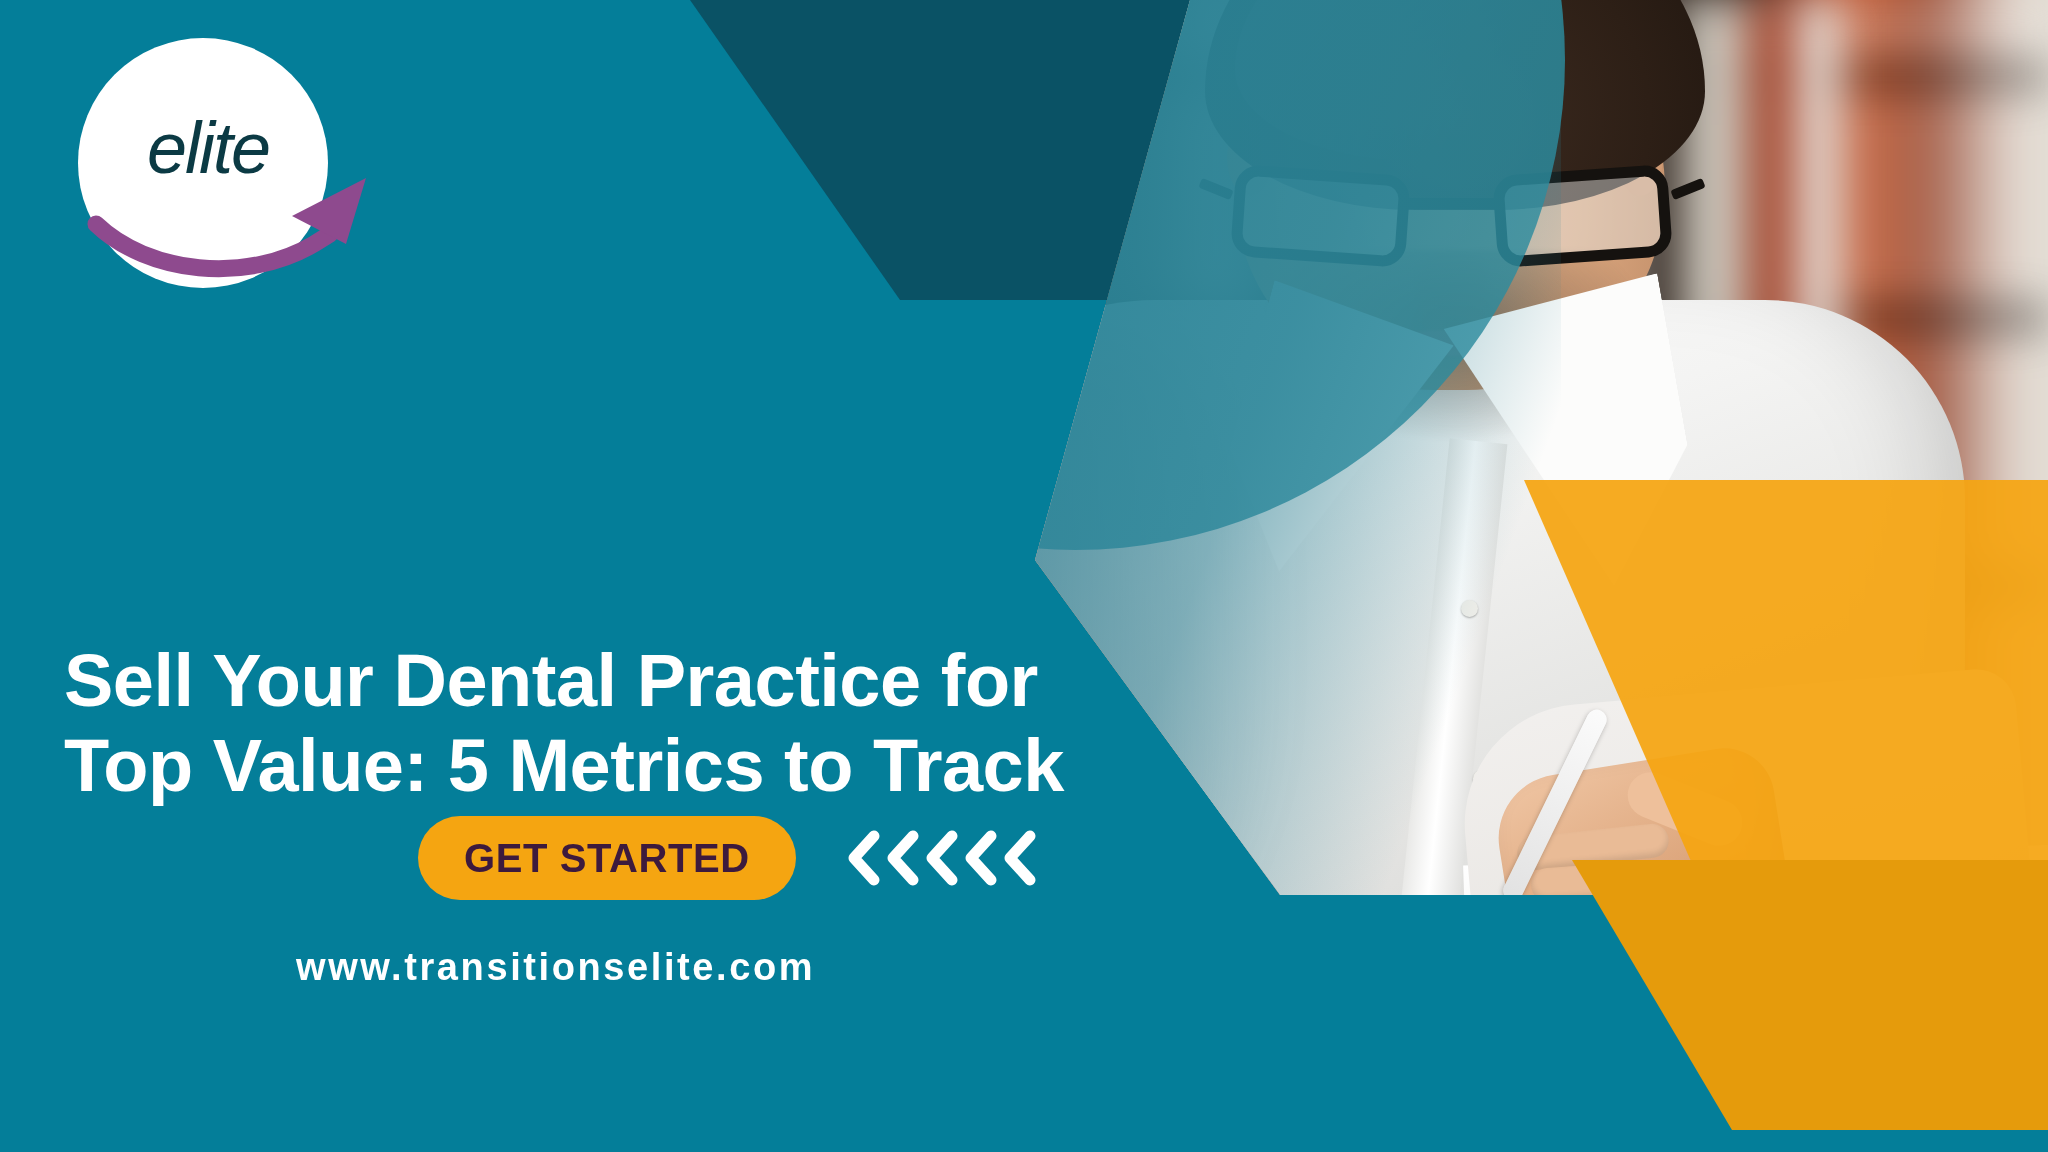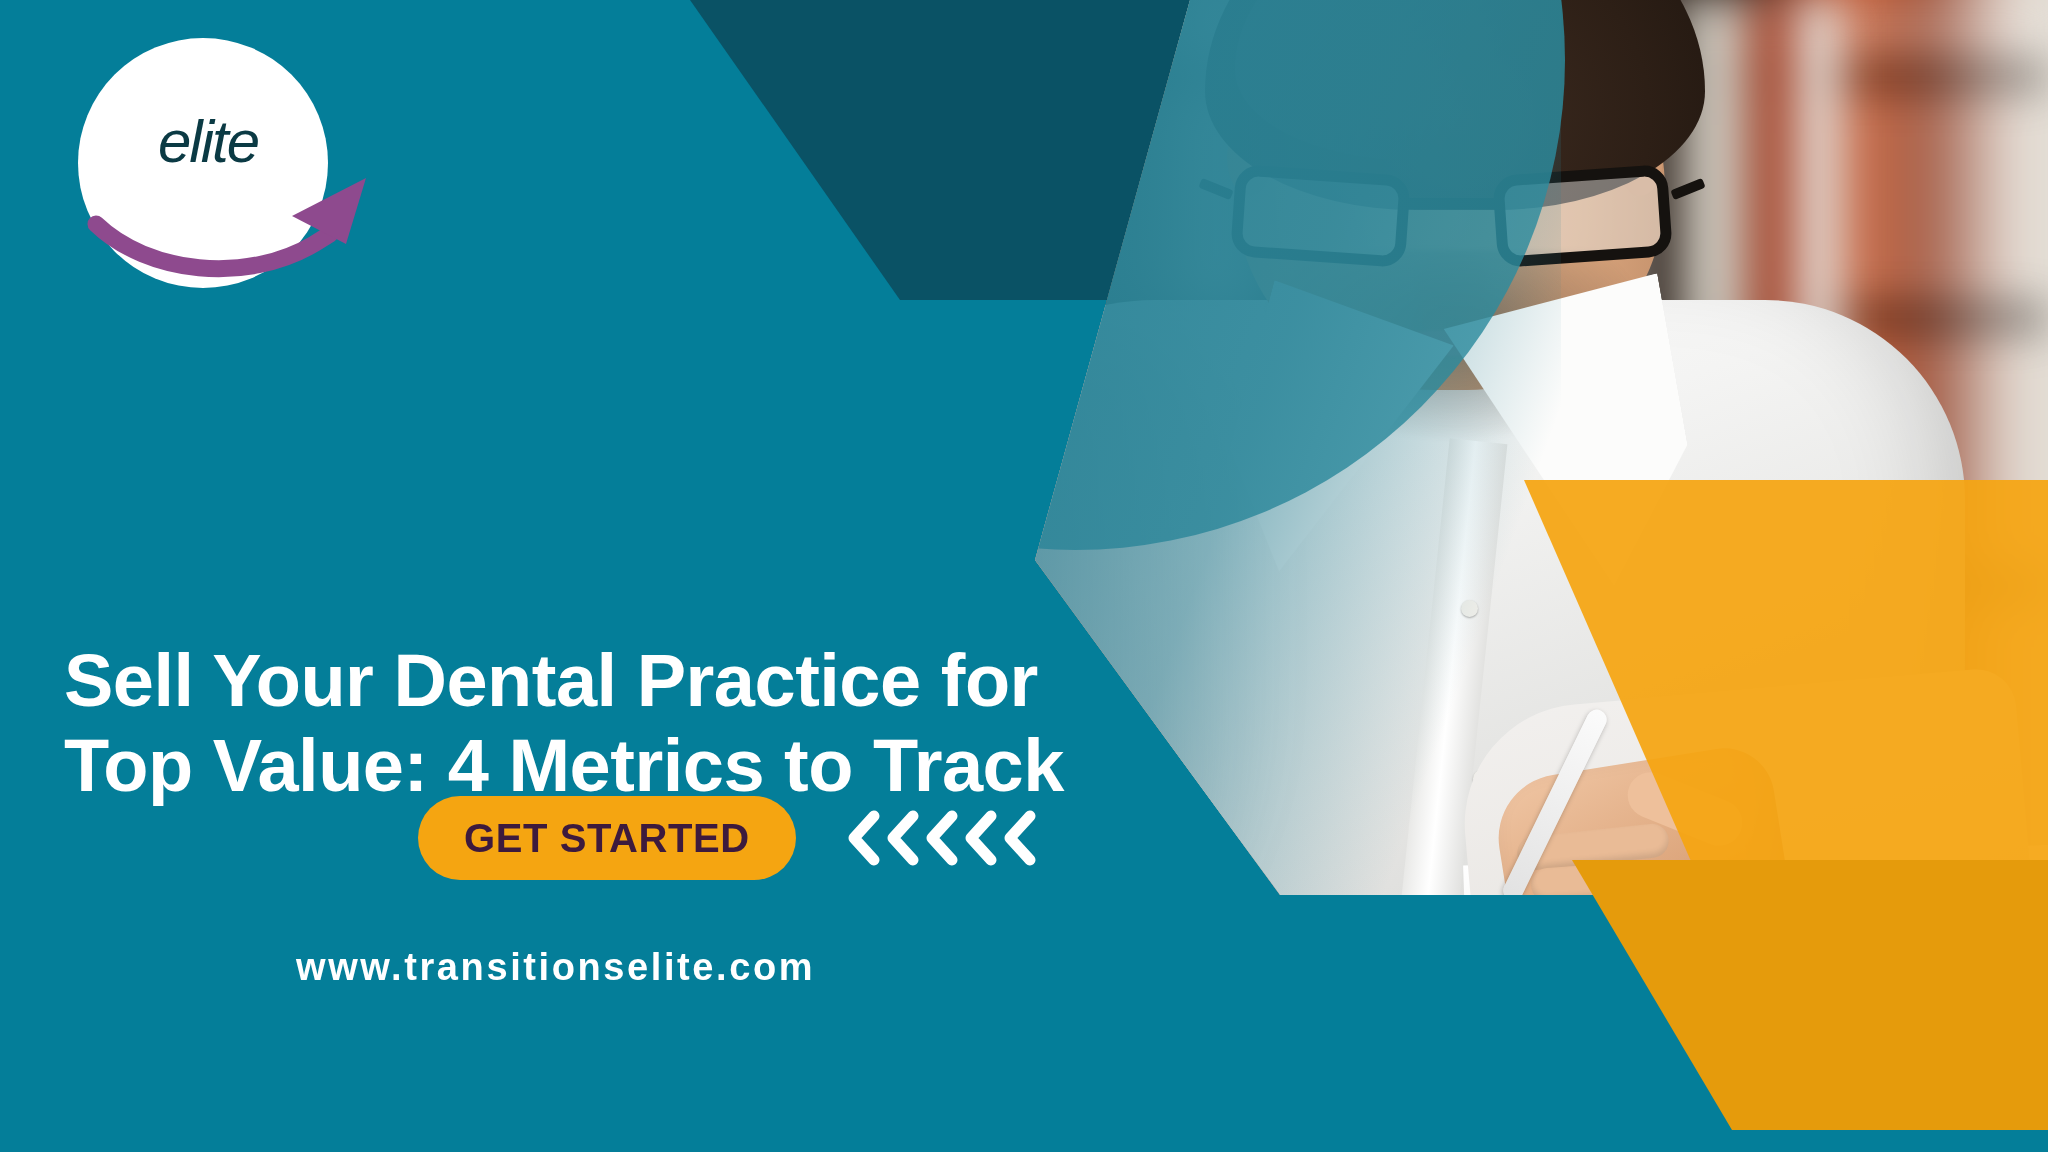--- a/index.html
+++ b/index.html
@@ -193,35 +193,35 @@
 
   
   .logo{position:absolute;left:78px;top:38px;width:310px;height:250px;}
   .logo-circle{
     position:absolute;left:0;top:0;width:250px;height:250px;border-radius:50%;
     background:#ffffff;
   }
   .logo-word{
     position:absolute;left:14px;top:74px;width:232px;text-align:center;
     font-family:"Liberation Sans",sans-serif;
-    font-size:60px;font-style:italic;font-weight:400;color:#0b3a44;
+    font-size:72px;font-style:italic;font-weight:400;color:#0b3a44;
     letter-spacing:-2px;line-height:1;
   }
   .logo-arrow{position:absolute;left:0;top:0;width:310px;height:250px;}
 
   
   .headline{
     position:absolute;left:48px;top:588px;width:1180px;
     color:#ffffff;font-weight:700;font-size:74px;line-height:1.16;
     letter-spacing:-.5px;
     margin-left:16px;
   }
   .headline .l2{display:block;}
 
-  .cta-row{position:absolute;left:418px;top:796px;display:flex;align-items:center;gap:50px;}
+  .cta-row{position:absolute;left:418px;top:816px;display:flex;align-items:center;gap:50px;}
   .cta-btn{
     background:#f5a511;color:#3d1a3d;border:none;border-radius:999px;
     padding:22px 46px;font-size:40px;font-weight:700;letter-spacing:.6px;
     font-family:"Liberation Sans",sans-serif;cursor:pointer;line-height:1;
   }
   .chevrons{display:flex;align-items:center;gap:5px;}
   .chevrons svg{display:block;}
 
   .url{
     position:absolute;left:296px;top:946px;
@@ -293,21 +293,21 @@
     <div class="logo-circle"></div>
     <div class="logo-word">elite</div>
     <svg class="logo-arrow" viewBox="0 0 310 250">
       <path d="M18 186 C70 236 168 246 236 206 L252 196" fill="none" stroke="#8E4A8E" stroke-width="17" stroke-linecap="round"></path>
       <path d="M288 140 L268 206 L214 178 Z" fill="#8E4A8E"></path>
     </svg>
   </div>
 
   <h1 class="headline">
     <span>Sell Your Dental Practice for</span>
-    <span class="l2">Top Value: 4 Metrics to Track</span>
+    <span class="l2">Top Value: 5 Metrics to Track</span>
   </h1>
 
   <div class="cta-row">
     <button class="cta-btn">GET STARTED</button>
     <div class="chevrons">
       <svg width="34" height="56" viewBox="0 0 34 56">
         <path d="M28 6 L8 28 L28 50" fill="none" stroke="#ffffff" stroke-width="11" stroke-linecap="round" stroke-linejoin="round"></path>
       </svg>
       <svg width="34" height="56" viewBox="0 0 34 56">
         <path d="M28 6 L8 28 L28 50" fill="none" stroke="#ffffff" stroke-width="11" stroke-linecap="round" stroke-linejoin="round"></path>

